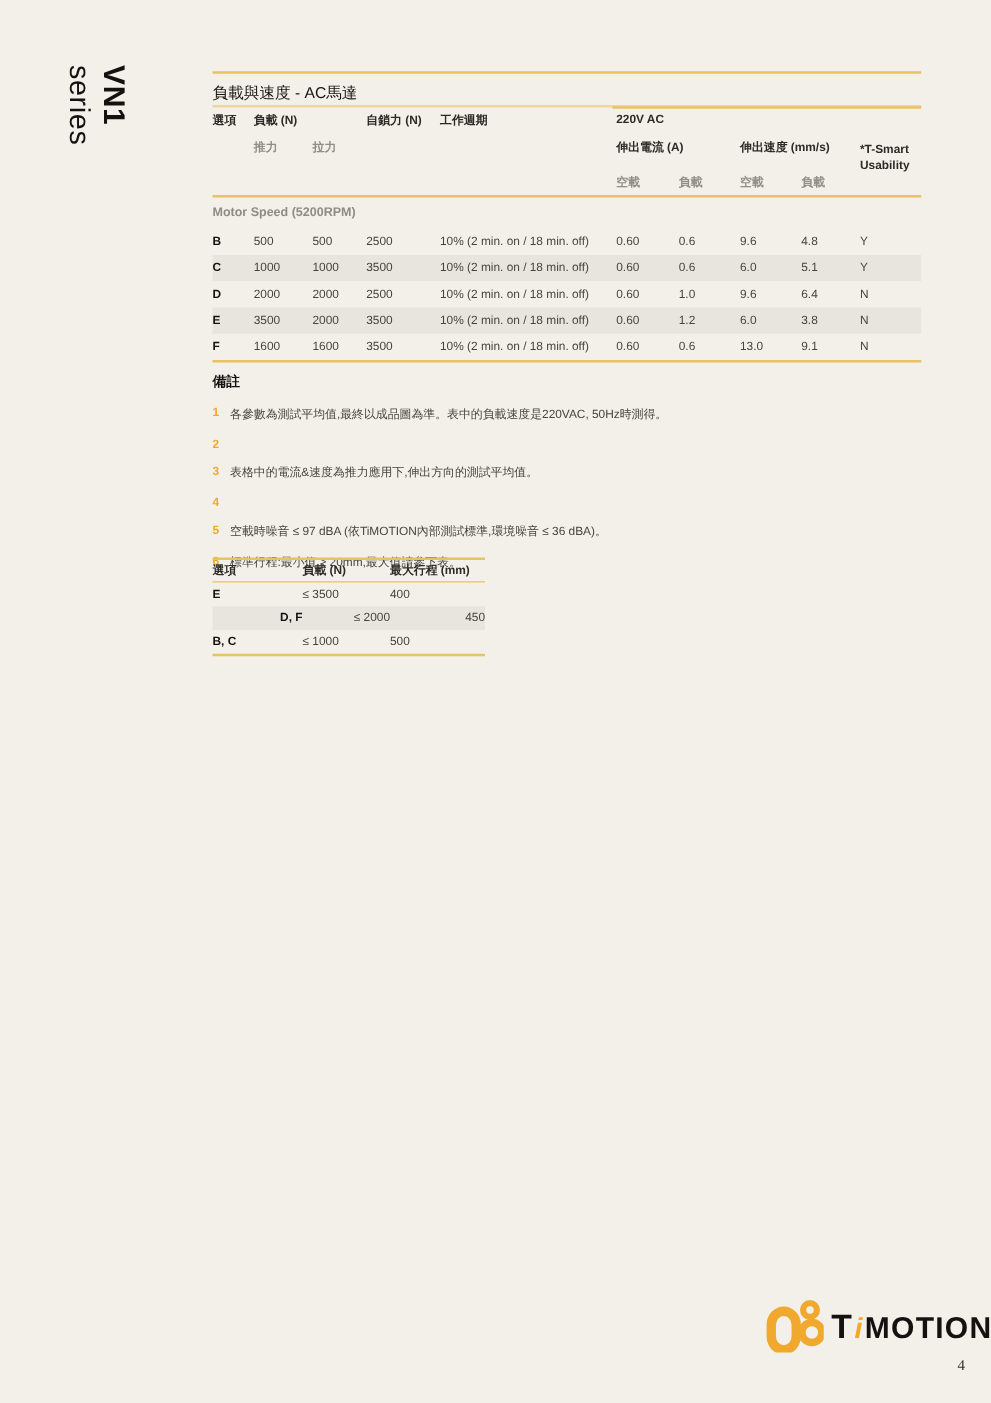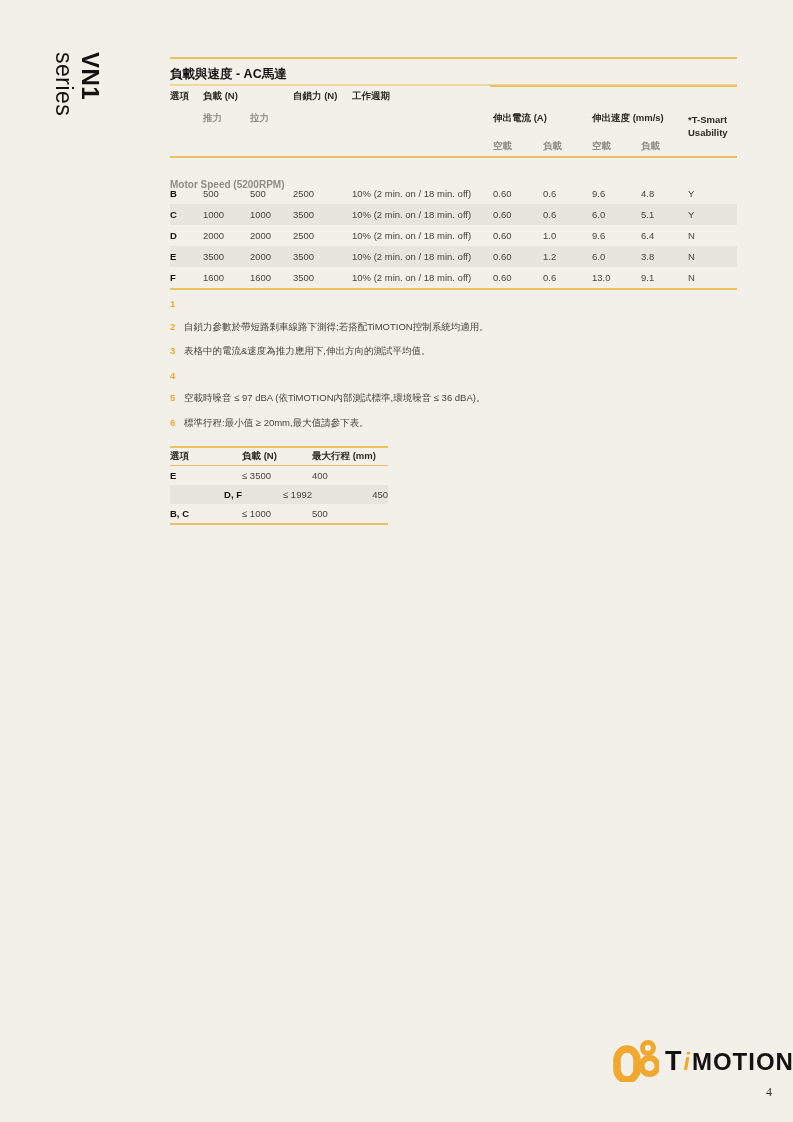--- a/index.html
+++ b/index.html
@@ -20,21 +20,21 @@
     text-align:left; color:#141210; line-height:27px; letter-spacing:0.5px;
   }
   .series-name { font-size:24px; font-weight:800; }
   .series-suffix { font-size:23px; font-weight:400; }
 
   .content { position:absolute; left:170px; top:0; width:567px; }
 
   .rule { position:absolute; left:0; width:567px; background:var(--rule-yellow,#e9c263); }
   .rule.pale { background:#ecd9a2; }
 
-  .section-title { position:absolute; top:66px; left:0; font-size:12.5px; font-weight:700; color:#141210; }
+  .section-title { position:absolute; top:66px; left:0; font-size:12.5px; font-weight:400; color:#141210; }
 
   
   .thead {
     position:absolute; top:90px; left:0; width:567px;
     display:grid;
     grid-template-columns:33px 47px 43px 59px 141px 50px 49px 49px 47px 49px;
     grid-template-rows:22px 28px 17px;
     font-size:9.5px;
   }
   .thead .h1 { font-weight:700; color:#2c2a26; align-self:start; }
@@ -42,21 +42,21 @@
   .thead .sub { color:#918e85; font-weight:700; }
   .tsmart-cell { line-height:13px; padding-top:1px; }
 
   .seg-220 { position:absolute; top:85px; left:320px; width:247px; height:2px; background:#e9c263; }
   .title-underline { top:84px; height:1.5px; }
   .head-topline { top:57px; height:2px; }
   .head-bottomline { top:156px; height:2px; }
   .table-bottomline { top:288px; height:2px; }
 
   .group-header {
-    position:absolute; top:172px; left:0; width:567px; height:25px;
+    position:absolute; top:158px; left:0; width:567px; height:25px;
     display:flex; align-items:center;
     font-size:10px; font-weight:700; color:#8f8c83;
   }
 
   .trows { position:absolute; top:183px; left:0; width:567px; }
   .trow {
     display:grid;
     grid-template-columns:33px 47px 43px 59px 141px 50px 49px 49px 47px 49px;
     height:21px; align-items:center; font-size:9.5px; color:#46443f;
   }
@@ -106,20 +106,21 @@
     <div class="rule head-topline"></div>
     <div class="section-title">負載與速度 - AC馬達</div>
     <div class="rule pale title-underline"></div>
     <div class="seg-220"></div>
 
     <div class="thead">
       <div class="h1" style="grid-column:1;grid-row:1">選項</div>
       <div class="h2" style="grid-column:2/4;grid-row:1">負載 (N)</div>
       <div class="h2" style="grid-column:4;grid-row:1">自鎖力 (N)</div>
       <div class="h2" style="grid-column:5;grid-row:1">工作週期</div>
+      <div class="h2" style="grid-column:6/11;grid-row:1">220V AC</div>
 
       <div class="sub" style="grid-column:2;grid-row:2">推力</div>
       <div class="sub" style="grid-column:3;grid-row:2">拉力</div>
       <div class="h2" style="grid-column:6/8;grid-row:2">伸出電流 (A)</div>
       <div class="h2" style="grid-column:8/10;grid-row:2">伸出速度 (mm/s)</div>
       <div class="h2 tsmart-cell" style="grid-column:10;grid-row:2/4">
         <div>*T-Smart</div>
         <div>Usability</div>
       </div>
 
@@ -192,27 +193,28 @@
           <div>0.6</div>
           <div>13.0</div>
           <div>9.1</div>
           <div>N</div>
         </div>
       </div>
 
     <div class="rule table-bottomline"></div>
 
     <div class="notes">
+      <div class="notes-title">備註</div>
       <div id="notes-list">
           <div class="note-item">
             <div class="note-num">1</div>
+            <div class="note-text">各參數為測試平均值,最終以成品圖為準。表中的負載速度是220VAC, 50Hz時測得。</div>
           </div>
           <div class="note-item">
             <div class="note-num">2</div>
-            <div class="note-text">自鎖力參數於帶短路剎車線路下測得;若搭配TiMOTION控制系統均適用。</div>
           </div>
           <div class="note-item">
             <div class="note-num">3</div>
             <div class="note-text">表格中的電流&amp;速度為推力應用下,伸出方向的測試平均值。</div>
           </div>
           <div class="note-item">
             <div class="note-num">4</div>
           </div>
           <div class="note-item">
             <div class="note-num">5</div>
@@ -234,21 +236,21 @@
       </div>
       <div class="stroke-line thin"></div>
       <div id="stroke-rows">
           <div class="srow">
             <div class="opt">E</div>
             <div>≤ 3500</div>
             <div>400</div>
           </div>
           <div class="srow alt">
             <div class="opt">D, F</div>
-            <div>≤ 1992</div>
+            <div>≤ 2000</div>
             <div>450</div>
           </div>
           <div class="srow">
             <div class="opt">B, C</div>
             <div>≤ 1000</div>
             <div>500</div>
           </div>
         </div>
       <div class="stroke-line"></div>
     </div>

